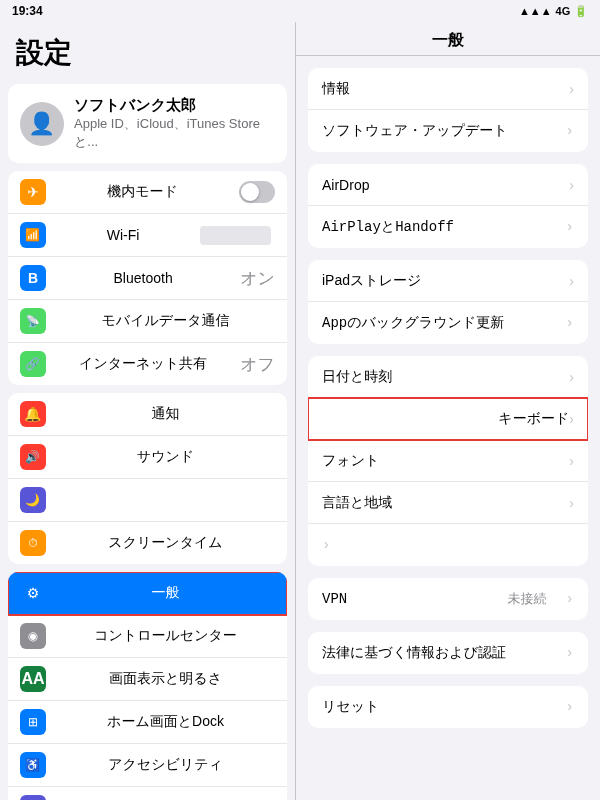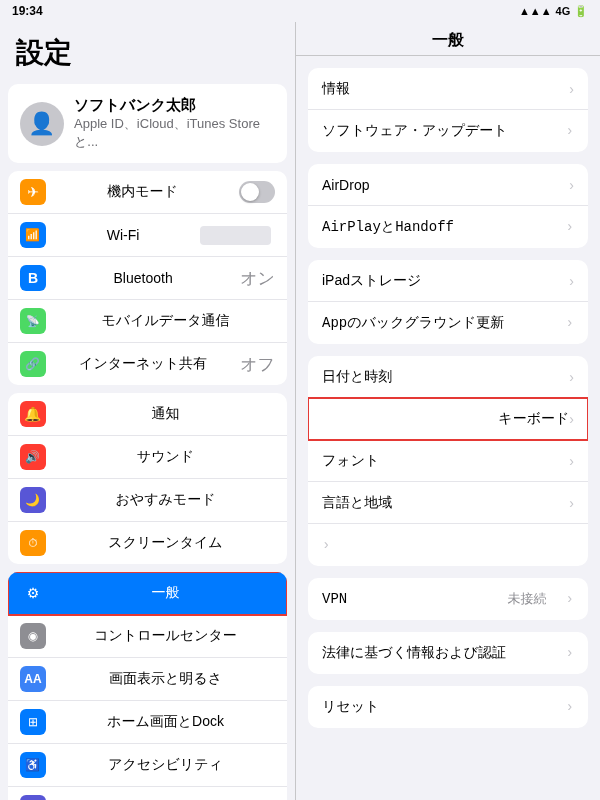--- a/index.html
+++ b/index.html
@@ -286,39 +286,38 @@
       <div class="settings-item">
         <div class="item-icon" style="background:#ff3b30;">🔔</div>
         <span class="item-label">通知</span>
       </div>
       <div class="settings-item">
         <div class="item-icon" style="background:#ff3b30;font-size:12px;">🔊</div>
         <span class="item-label">サウンド</span>
       </div>
       <div class="settings-item">
         <div class="item-icon" style="background:#5856d6;font-size:12px;">🌙</div>
-        <span class="item-label">おやすみモード</span>
       </div>
       <div class="settings-item">
         <div class="item-icon" style="background:#ff9500;font-size:12px;">⏱</div>
         <span class="item-label">スクリーンタイム</span>
       </div>
     </div>
 
     <div class="settings-group">
       <div class="settings-item selected" style="outline: 2px solid #e53935; outline-offset: -1px;">
         <div class="item-icon" style="background:#8e8e93;">⚙</div>
         <span class="item-label">一般</span>
       </div>
       <div class="settings-item">
         <div class="item-icon" style="background:#8e8e93;font-size:12px;">◉</div>
         <span class="item-label">コントロールセンター</span>
       </div>
       <div class="settings-item">
-        <div class="item-icon" style="background:#3b82f6;font-size:12px;font-weight:700;">AA</div>
+        <div class="item-icon" style="background:#15803d;font-size:16px;font-weight:700;">AA</div>
         <span class="item-label">画面表示と明るさ</span>
       </div>
       <div class="settings-item">
         <div class="item-icon" style="background:#007aff;font-size:12px;">⊞</div>
         <span class="item-label">ホーム画面とDock</span>
       </div>
       <div class="settings-item">
         <div class="item-icon" style="background:#007aff;font-size:12px;">♿</div>
         <span class="item-label">アクセシビリティ</span>
       </div>

